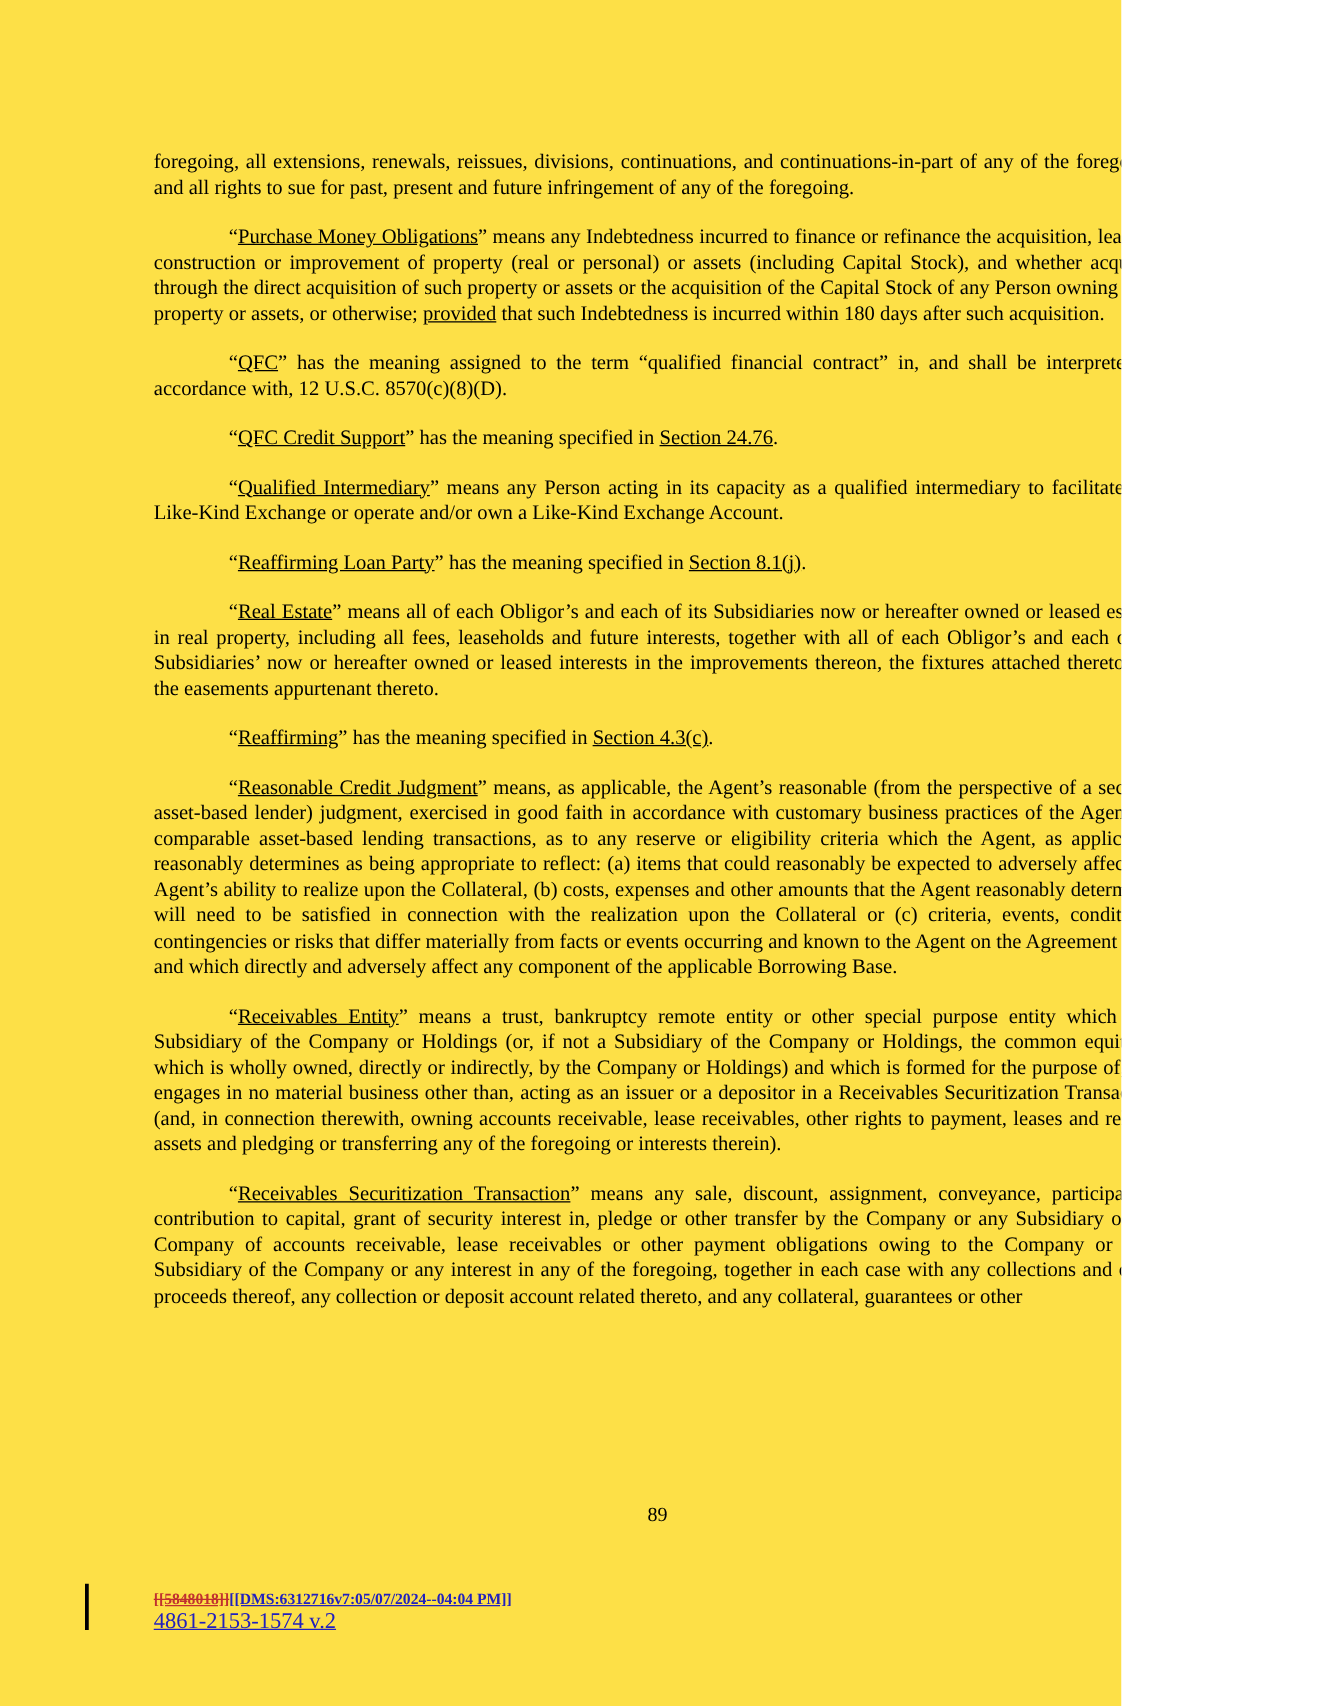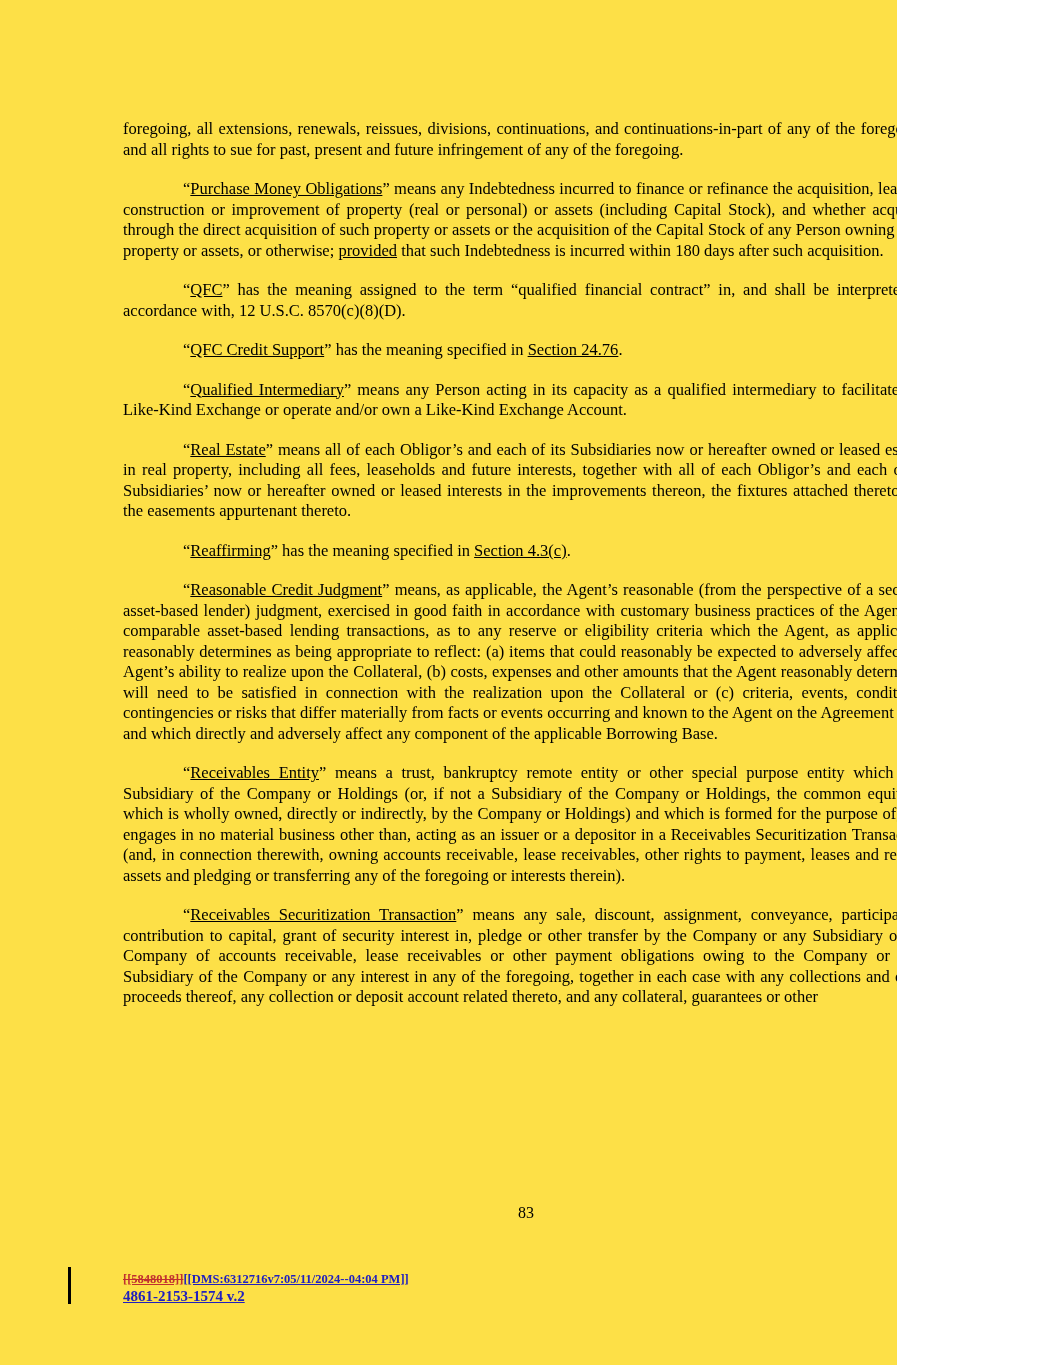--- a/index.html
+++ b/index.html
@@ -56,22 +56,22 @@
     top: 1271px;
     font-family: "Liberation Serif", "DejaVu Serif", serif;
   }
   .footer-line1 {
     font-size: 12.5px;
     font-weight: bold;
     line-height: 16px;
     white-space: nowrap;
   }
   .footer-line2 {
-    font-size: 15px;
-    font-weight: bold;
+    font-size: 18px;
+    font-weight: normal;
     line-height: 18px;
     white-space: nowrap;
   }
   .red-strike {
     color: var(--footer-red, #c03030);
     text-decoration: line-through underline;
   }
   .blue-meta {
     color: var(--footer-blue, #2020bf);
     text-decoration: underline;
@@ -81,29 +81,30 @@
 <body>
 
 <div class="page">
 
   <div class="content" id="doc-body">
       <p class="para"><span class="">foregoing, all extensions, renewals, reissues, divisions, continuations, and continuations-in-part of any of the foregoing, and all rights to sue for past, present and future infringement of any of the foregoing.</span></p>
       <p class="para indent"><span class="">“</span><span class="defined-term">Purchase Money Obligations</span><span class="">” means any Indebtedness incurred to finance or refinance the acquisition, leasing, construction or improvement of property (real or personal) or assets (including Capital Stock), and whether acquired through the direct acquisition of such property or assets or the acquisition of the Capital Stock of any Person owning such property or assets, or otherwise; </span><span class="defined-term">provided</span><span class=""> that such Indebtedness is incurred within 180 days after such acquisition.</span></p>
       <p class="para indent"><span class="">“</span><span class="defined-term">QFC</span><span class="">” has the meaning assigned to the term “qualified financial contract” in, and shall be interpreted in accordance with, 12 U.S.C. 8570(c)(8)(D).</span></p>
       <p class="para indent"><span class="">“</span><span class="defined-term">QFC Credit Support</span><span class="">” has the meaning specified in </span><span class="defined-term">Section 24.76</span><span class="">.</span></p>
       <p class="para indent"><span class="">“</span><span class="defined-term">Qualified Intermediary</span><span class="">” means any Person acting in its capacity as a qualified intermediary to facilitate any Like-Kind Exchange or operate and/or own a Like-Kind Exchange Account.</span></p>
+      <p class="para indent"><span class="">“</span><span class="defined-term">Reaffirming Loan Party</span><span class="">” has the meaning specified in </span><span class="defined-term">Section 8.1(j)</span><span class="">.</span></p>
       <p class="para indent"><span class="">“</span><span class="defined-term">Real Estate</span><span class="">” means all of each Obligor’s and each of its Subsidiaries now or hereafter owned or leased estates in real property, including all fees, leaseholds and future interests, together with all of each Obligor’s and each of its Subsidiaries’ now or hereafter owned or leased interests in the improvements thereon, the fixtures attached thereto and the easements appurtenant thereto.</span></p>
       <p class="para indent"><span class="">“</span><span class="defined-term">Reaffirming</span><span class="">” has the meaning specified in </span><span class="defined-term">Section 4.3(c)</span><span class="">.</span></p>
       <p class="para indent"><span class="">“</span><span class="defined-term">Reasonable Credit Judgment</span><span class="">” means, as applicable, the Agent’s reasonable (from the perspective of a secured asset-based lender) judgment, exercised in good faith in accordance with customary business practices of the Agent for comparable asset-based lending transactions, as to any reserve or eligibility criteria which the Agent, as applicable, reasonably determines as being appropriate to reflect: (a) items that could reasonably be expected to adversely affect the Agent’s ability to realize upon the Collateral, (b) costs, expenses and other amounts that the Agent reasonably determines will need to be satisfied in connection with the realization upon the Collateral or (c) criteria, events, conditions, contingencies or risks that differ materially from facts or events occurring and known to the Agent on the Agreement Date and which directly and adversely affect any component of the applicable Borrowing Base.</span></p>
       <p class="para indent"><span class="">“</span><span class="defined-term">Receivables Entity</span><span class="">” means a trust, bankruptcy remote entity or other special purpose entity which is a Subsidiary of the Company or Holdings (or, if not a Subsidiary of the Company or Holdings, the common equity of which is wholly owned, directly or indirectly, by the Company or Holdings) and which is formed for the purpose of, and engages in no material business other than, acting as an issuer or a depositor in a Receivables Securitization Transaction (and, in connection therewith, owning accounts receivable, lease receivables, other rights to payment, leases and related assets and pledging or transferring any of the foregoing or interests therein).</span></p>
       <p class="para indent"><span class="">“</span><span class="defined-term">Receivables Securitization Transaction</span><span class="">” means any sale, discount, assignment, conveyance, participation, contribution to capital, grant of security interest in, pledge or other transfer by the Company or any Subsidiary of the Company of accounts receivable, lease receivables or other payment obligations owing to the Company or such Subsidiary of the Company or any interest in any of the foregoing, together in each case with any collections and other proceeds thereof, any collection or deposit account related thereto, and any collateral, guarantees or other</span></p>
     </div>
 
-  <div class="page-number">83</div>
+  <div class="page-number">89</div>
 
   <div class="change-bar"></div>
 
   <div class="footer">
-    <div class="footer-line1"><span class="red-strike">[[5848018]]</span><span class="blue-meta">[[DMS:6312716v7:05/11/2024--04:04 PM]]</span></div>
+    <div class="footer-line1"><span class="red-strike">[[5848018]]</span><span class="blue-meta">[[DMS:6312716v7:05/07/2024--04:04 PM]]</span></div>
     <div class="footer-line2"><span class="blue-meta">4861-2153-1574 v.2</span></div>
   </div>
 
 </div>
 
 </body></html>

